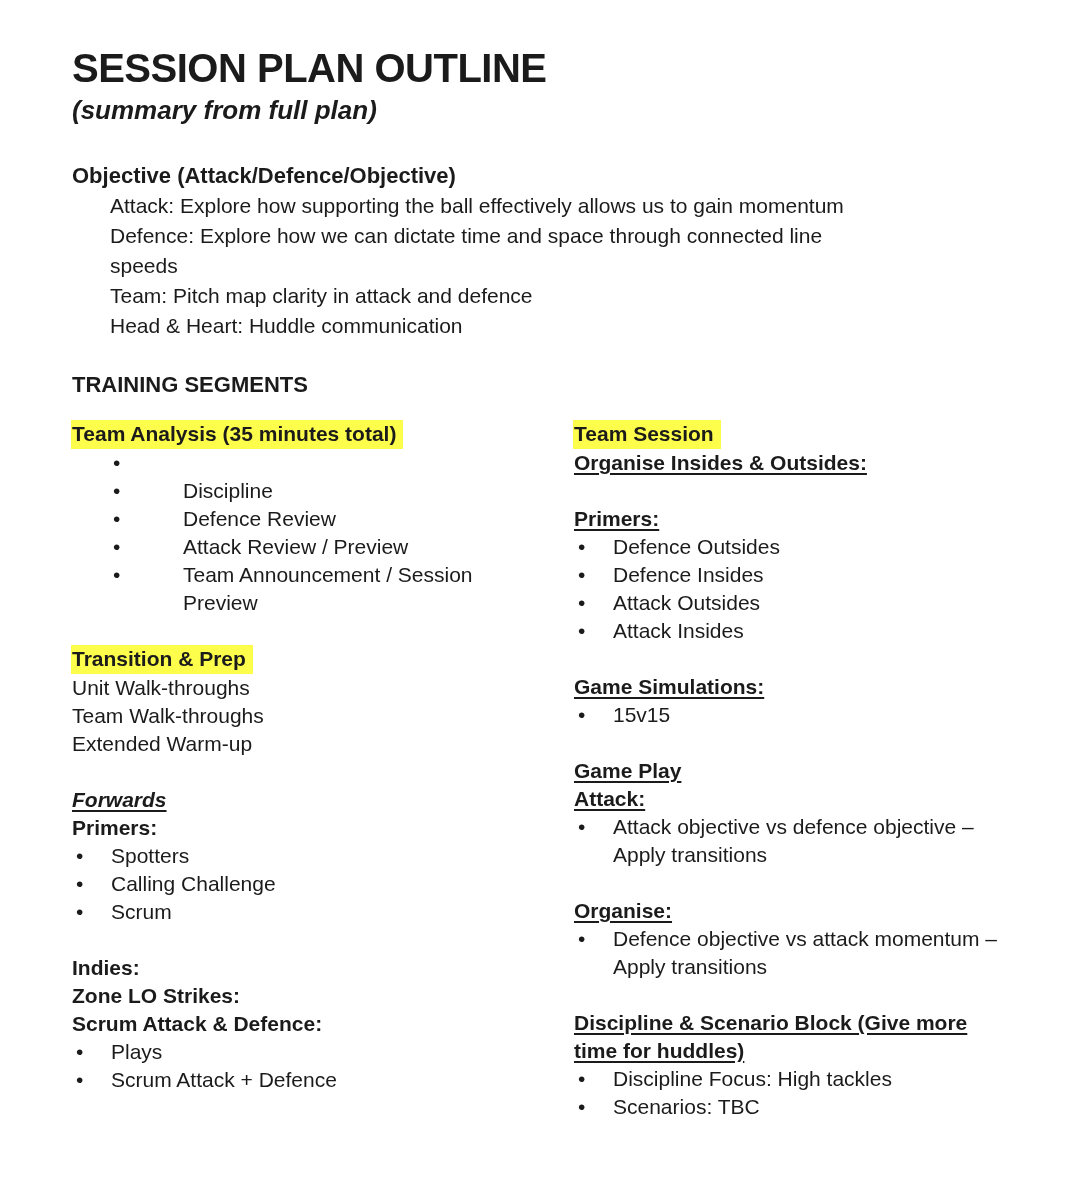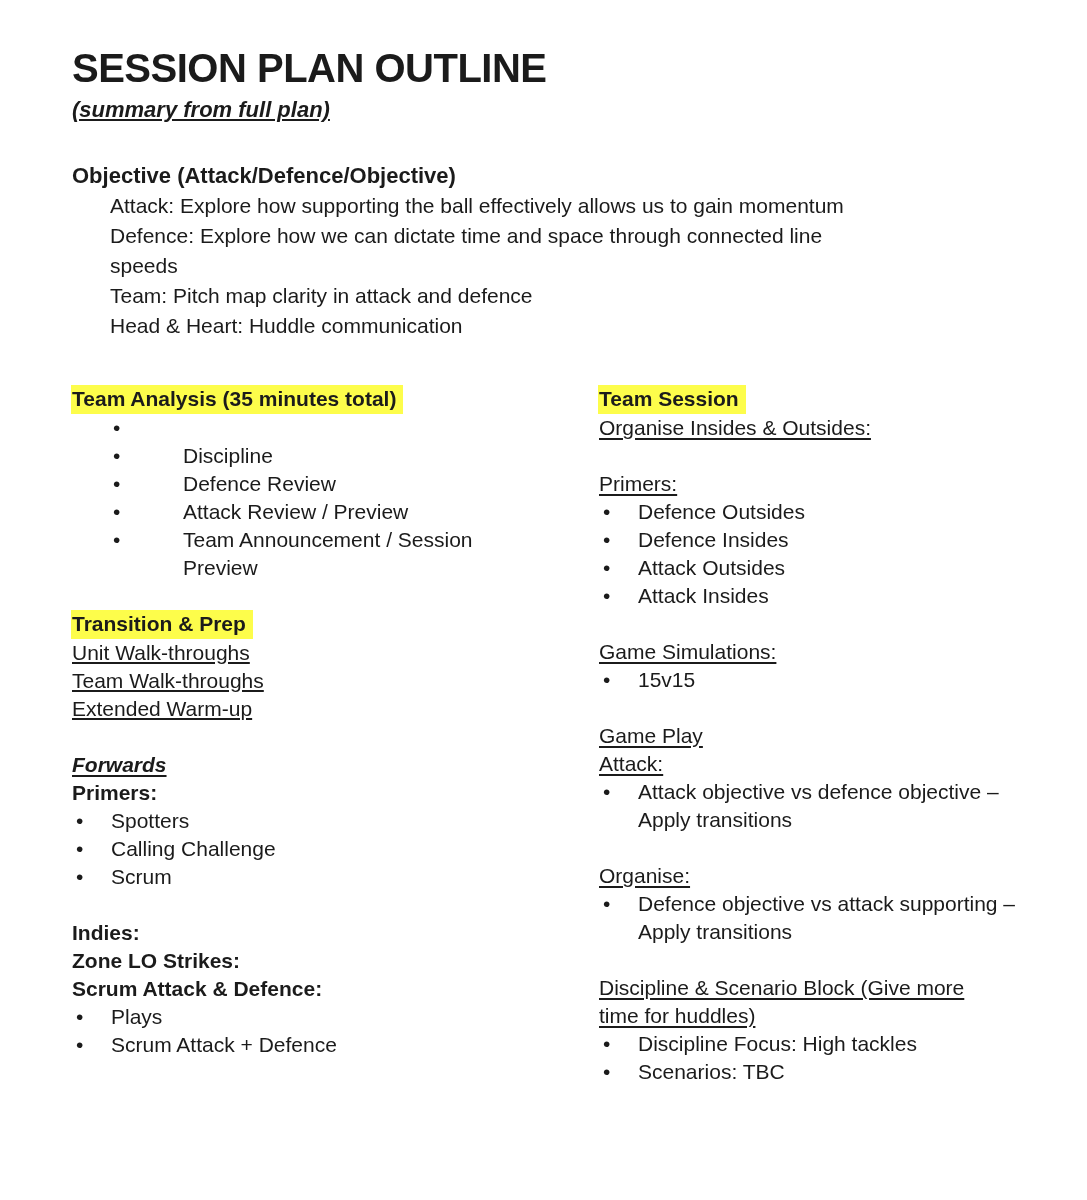--- a/index.html
+++ b/index.html
@@ -21,26 +21,25 @@
     height: 1200px;
     padding: 46px 0 0 72px;
   }
   .doc-title {
     font-size: 40px;
     font-weight: bold;
     letter-spacing: -0.5px;
     line-height: 44px;
   }
   .doc-subtitle {
-    font-size: 22px;
+    font-size: 26px;
     font-weight: bold;
     font-style: italic;
     line-height: 28px;
     margin-top: 6px;
-    text-decoration: underline;
   }
   .objective-heading {
     font-size: 22px;
     font-weight: bold;
     line-height: 30px;
     margin-top: 37px;
   }
   .objective-body {
     font-size: 21px;
     line-height: 30px;
@@ -50,54 +49,53 @@
   .segments-heading {
     font-size: 22px;
     font-weight: bold;
     line-height: 30px;
     margin-top: 29px;
   }
   .columns {
     display: grid;
     grid-template-columns: 502px 441px;
     align-items: start;
-    margin-top: 44px;
-    gap: 25px;
+    margin-top: 20px;
   }
   .col { min-width: 0; }
   .block {
     font-size: 21px;
     line-height: 28px;
   }
   .gap { height: 28px; }
   .hl {
     display: inline-block;
     font-weight: bold;
     background: #fdfd4b;
     padding: 0 7px 1px 1px;
     margin-left: -1px;
   }
   .uh {
     display: inline-block;
-    font-weight: normal;
+    font-weight: bold;
     text-decoration: underline;
     text-decoration-thickness: 2px;
     text-underline-offset: 3px;
     white-space: pre-line;
   }
   .ih {
     display: inline-block;
     font-weight: bold;
     font-style: italic;
     text-decoration: underline;
     text-decoration-thickness: 2px;
     text-underline-offset: 3px;
   }
   .bh { font-weight: bold; }
-  .plain { white-space: pre-line; text-decoration: underline; }
+  .plain { white-space: pre-line; }
   ul.bullets {
     list-style: none;
     margin: 0;
     padding: 0;
   }
   li.bullet-item { display: flex; }
   .bullet-marker {
     flex: 0 0 auto;
     box-sizing: border-box;
   }
@@ -118,20 +116,21 @@
   <div class="doc-title">SESSION PLAN OUTLINE</div>
   <div class="doc-subtitle">(summary from full plan)</div>
 
   <div class="objective-heading">Objective (Attack/Defence/Objective)</div>
   <div class="objective-body">Attack: Explore how supporting the ball effectively allows us to gain momentum
 Defence: Explore how we can dictate time and space through connected line
 speeds
 Team: Pitch map clarity in attack and defence
 Head &amp; Heart: Huddle communication</div>
 
+  <div class="segments-heading">TRAINING SEGMENTS</div>
 
   <div class="columns">
     <div class="col" id="col-left">
         <div class="block"><span class="hl">Team Analysis (35 minutes total)</span></div>
         <ul class="bullets wide block">
           <li class="bullet-item">
             <span class="bullet-marker">•</span>
           </li>
           <li class="bullet-item">
             <span class="bullet-marker">•</span>
@@ -227,21 +226,21 @@
             <span class="bullet-marker">•</span>
             <span class="bullet-text">Attack objective vs defence objective –
 Apply transitions</span>
           </li>
         </ul>
         <div class="gap"></div>
         <div class="block"><span class="uh">Organise:</span></div>
         <ul class="bullets narrow block">
           <li class="bullet-item">
             <span class="bullet-marker">•</span>
-            <span class="bullet-text">Defence objective vs attack supporting –
+            <span class="bullet-text">Defence objective vs attack momentum –
 Apply transitions</span>
           </li>
         </ul>
         <div class="gap"></div>
         <div class="block"><span class="uh">Discipline &amp; Scenario Block (Give more
 time for huddles)</span></div>
         <ul class="bullets narrow block">
           <li class="bullet-item">
             <span class="bullet-marker">•</span>
             <span class="bullet-text">Discipline Focus: High tackles</span>

